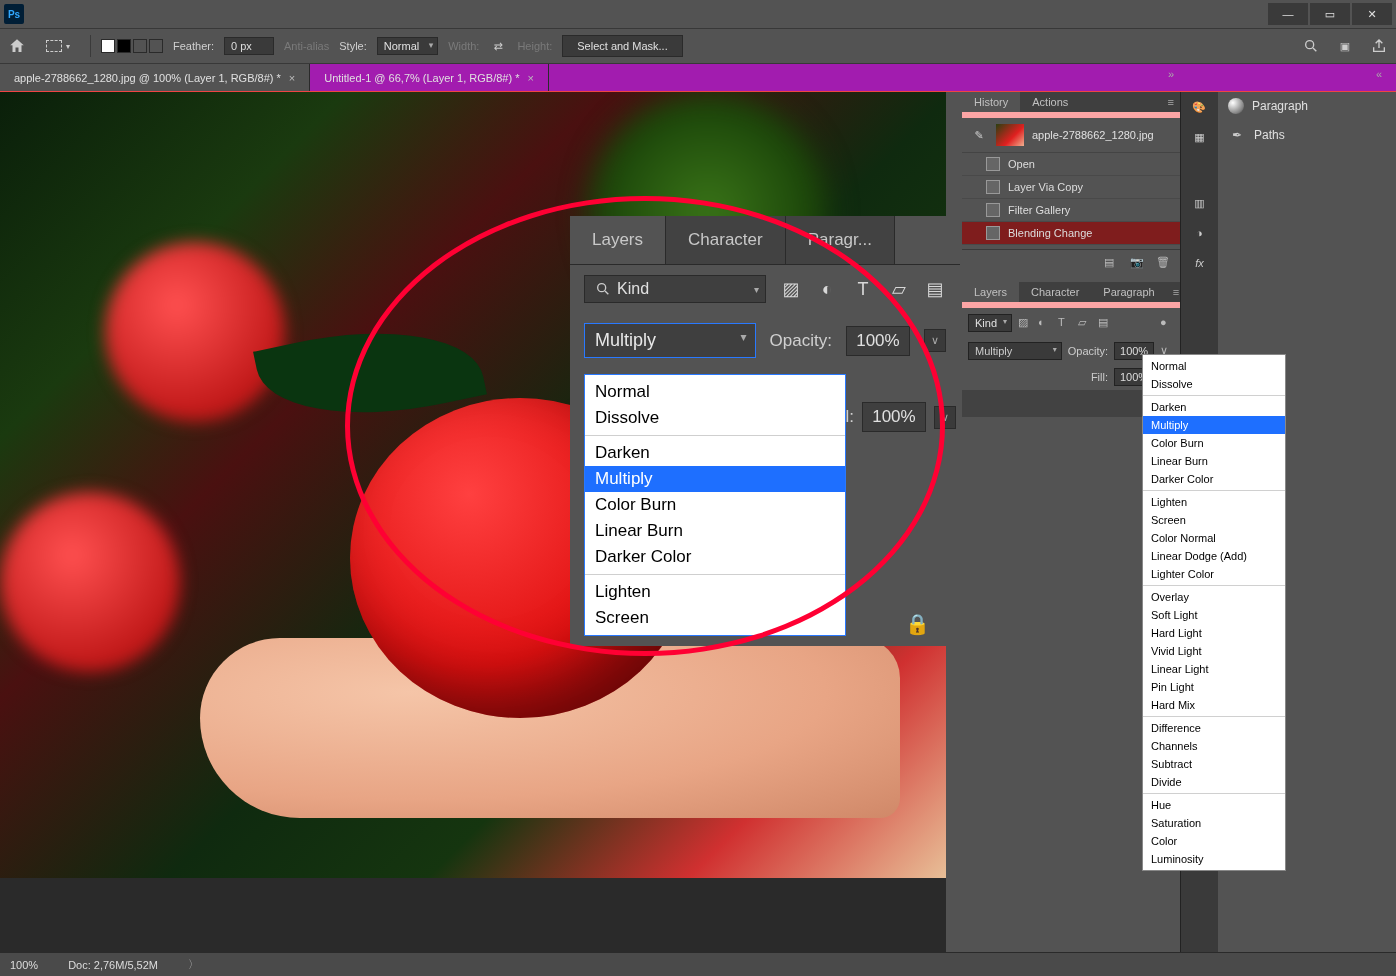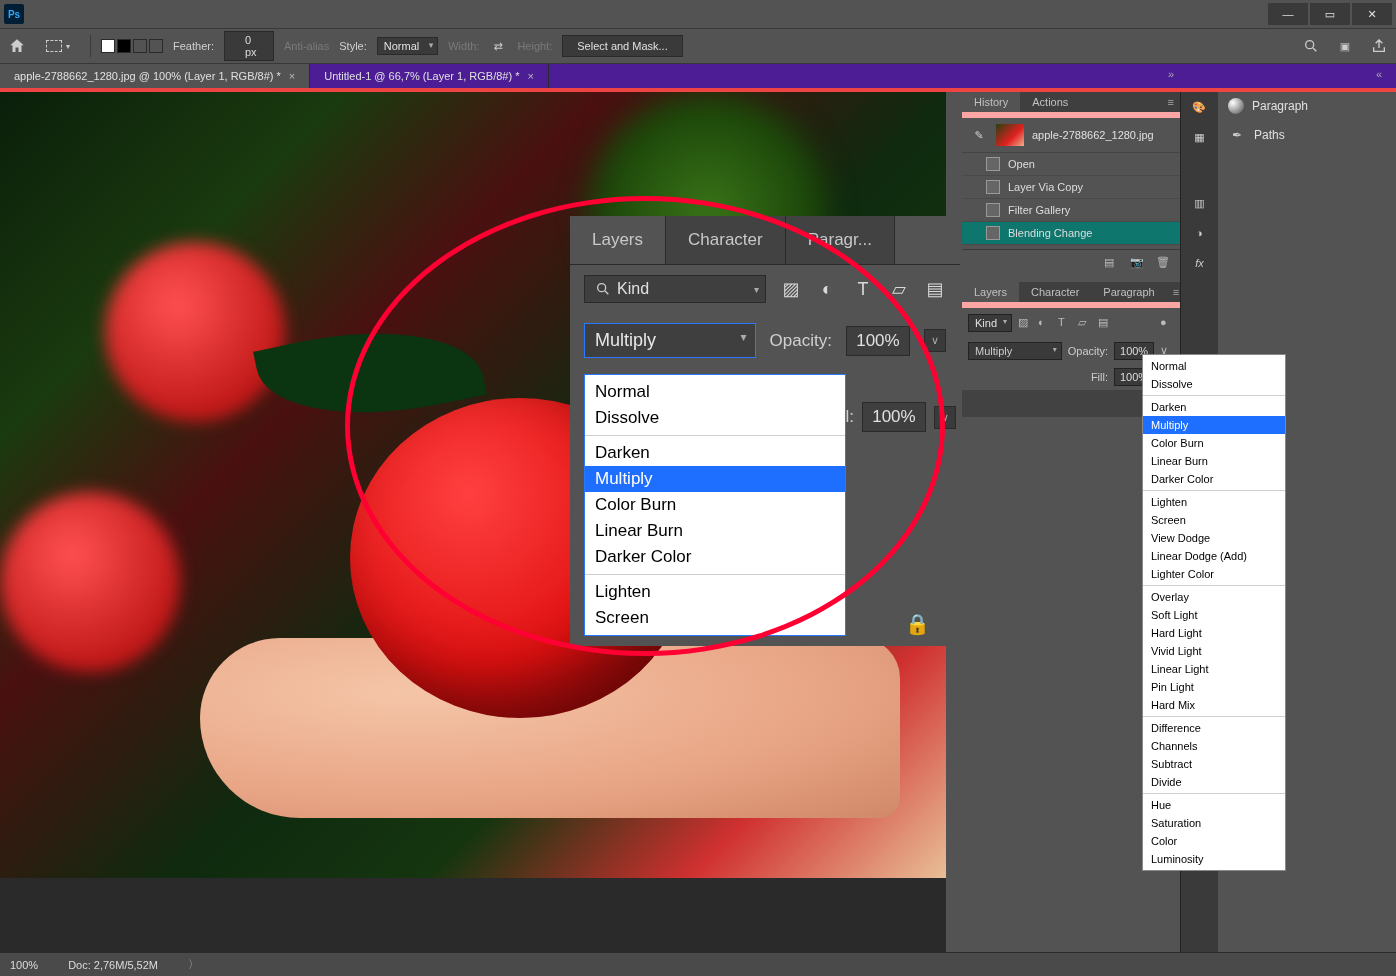--- a/index.html
+++ b/index.html
@@ -17,30 +17,30 @@
 .options { height: 36px; background: #535353; border-top: 1px solid #383838; border-bottom: 1px solid #383838; display: flex; align-items: center; padding: 0 8px; gap: 10px; }
 .home-icon { width: 24px; height: 24px; display:flex; align-items:center; justify-content:center; }
 .marquee-tool { padding: 2px 10px; display:flex; align-items:center; gap:4px; }
 .dashed-box { width: 16px; height: 12px; border: 1px dashed #ccc; }
 .chev { font-size: 8px; color:#ccc; }
 .color-swatches { display: flex; gap: 2px; }
 .sw { width: 14px; height: 14px; border: 1px solid #2a2a2a; }
 .sw.w { background:#fff; } .sw.b { background:#000; }
 .sw.g { background:#535353; }
 .opt-label { color: #d0d0d0; font-size: 11px; }
-.opt-input { background: #3a3a3a; border: 1px solid #2a2a2a; color: #ddd; padding: 2px 20px; width: 50px; }
+.opt-input { background: #3a3a3a; border: 1px solid #2a2a2a; color: #ddd; padding: 2px 6px; width: 50px; }
 .opt-dim { color: #7a7a7a; }
 .dd { background: #3a3a3a; border: 1px solid #2a2a2a; padding: 2px 18px 2px 6px; position: relative; }
 .dd::after { content: "▾"; position: absolute; right: 4px; top: 2px; font-size: 9px; color:#aaa; }
 .mask-btn { background: #3a3a3a; border: 1px solid #2a2a2a; padding: 4px 14px; cursor: pointer; }
 .right-icons { margin-left: auto; display: flex; gap: 16px; align-items: center; }
 .ico { width: 18px; height: 18px; display: flex; align-items: center; justify-content: center; color: #ccc; cursor: pointer; }
 
 
-.doc-tabs { height: 28px; background: #4c1d95; display: flex; align-items: stretch; border-bottom: 4px solid #ef4444; }
+.doc-tabs { height: 28px; background: #a21caf; display: flex; align-items: stretch; border-bottom: 1px solid #ef4444; }
 .tab { padding: 0 14px; display: flex; align-items: center; gap: 8px; font-size: 11px; color: #e0e0e0; border-right: 1px solid #2a2a2a; position: relative; }
 .tab.active { background: #535353; }
 .tab-close { color: #bbb; cursor: pointer; font-size: 11px; }
 
 
 .main { position: absolute; top: 92px; left: 0; right: 0; bottom: 24px; display: flex; }
 .canvas-area { flex: 1; background: #2a2a2a; position: relative; overflow: hidden; }
 .canvas-img { position: absolute; top: 0; left: 0; width: 948px; height: 786px; background: linear-gradient(135deg, #0a1f0a 0%, #1a3a0f 20%, #4a1010 35%, #0f2a0f 55%, #15350f 70%, #d03030 85%, #e8c098 100%); }
 
 .apple-main { position:absolute; bottom:160px; left:350px; width:340px; height:320px; border-radius:50%; background: radial-gradient(circle at 35% 30%, #ff4040, #e01010 55%, #a00808 90%); box-shadow: inset -30px -30px 60px rgba(0,0,0,0.4); }
@@ -87,21 +87,21 @@
 .panel-tabs { display:flex; background:#3f3f3f; border-bottom:6px solid #fca5a5; height:26px; align-items:stretch; }
 .panel-tabs .pt { padding:0 12px; display:flex; align-items:center; font-size:11px; color:#c0c0c0; cursor:pointer; }
 .panel-tabs .pt.active { background:#535353; }
 .panel-tabs .pt-menu { margin-left:auto; padding:0 6px; color:#aaa; display:flex; align-items:center; }
 
 .hist-body { flex:0 0 auto; }
 .hist-thumb { display:flex; align-items:center; gap:8px; padding:6px 8px; border-bottom:1px solid #444; }
 .hist-thumb .th { width:28px; height:22px; background: linear-gradient(135deg,#2a4010,#e02020 60%,#f0b090); }
 .hist-item { display:flex; align-items:center; gap:8px; padding:4px 8px 4px 24px; border-bottom:1px solid #494949; font-size:11px; color:#ddd; }
 .hist-item .hi-ico { width:14px; height:14px; border:1px solid #999; background:#666; }
-.hist-item.sel { background:#0f766e; }
+.hist-item.sel { background:#7f1d1d; }
 .hist-toolbar { display:flex; justify-content:flex-end; gap:12px; padding:6px 10px; border-top:1px solid #3a3a3a; margin-top:4px; }
 .mini-ico { width:14px; height:14px; color:#bbb; cursor:pointer; }
 
 .layers-panel { margin-top:6px; }
 .lp-filter { display:flex; align-items:center; gap:6px; padding:6px 6px; font-size:11px; }
 .lp-dd { background:#3a3a3a; border:1px solid #222; padding:2px 20px 2px 6px; position:relative; }
 .lp-dd::after { content:"▾"; position:absolute; right:4px; top:2px; font-size:8px; color:#aaa; }
 .lp-row { display:flex; align-items:center; gap:6px; padding:4px 6px; font-size:11px; color:#ccc; }
 .lp-input { background:#3a3a3a; border:1px solid #222; padding:2px 4px; width:40px; text-align:center; color:#ddd; }
 .lp-lock-row { background:#424242; padding:6px; display:flex; justify-content:flex-end; }
@@ -358,21 +358,21 @@
   <div class="grp">
     <div class="opt">Darken</div>
     <div class="opt sel">Multiply</div>
     <div class="opt">Color Burn</div>
     <div class="opt">Linear Burn</div>
     <div class="opt">Darker Color</div>
   </div>
   <div class="grp">
     <div class="opt">Lighten</div>
     <div class="opt">Screen</div>
-    <div class="opt">View Dodge</div>
+    <div class="opt">Color Normal</div>
     <div class="opt">Linear Dodge (Add)</div>
     <div class="opt">Lighter Color</div>
   </div>
   <div class="grp">
     <div class="opt">Overlay</div>
     <div class="opt">Soft Light</div>
     <div class="opt">Hard Light</div>
     <div class="opt">Vivid Light</div>
     <div class="opt">Linear Light</div>
     <div class="opt">Pin Light</div>

